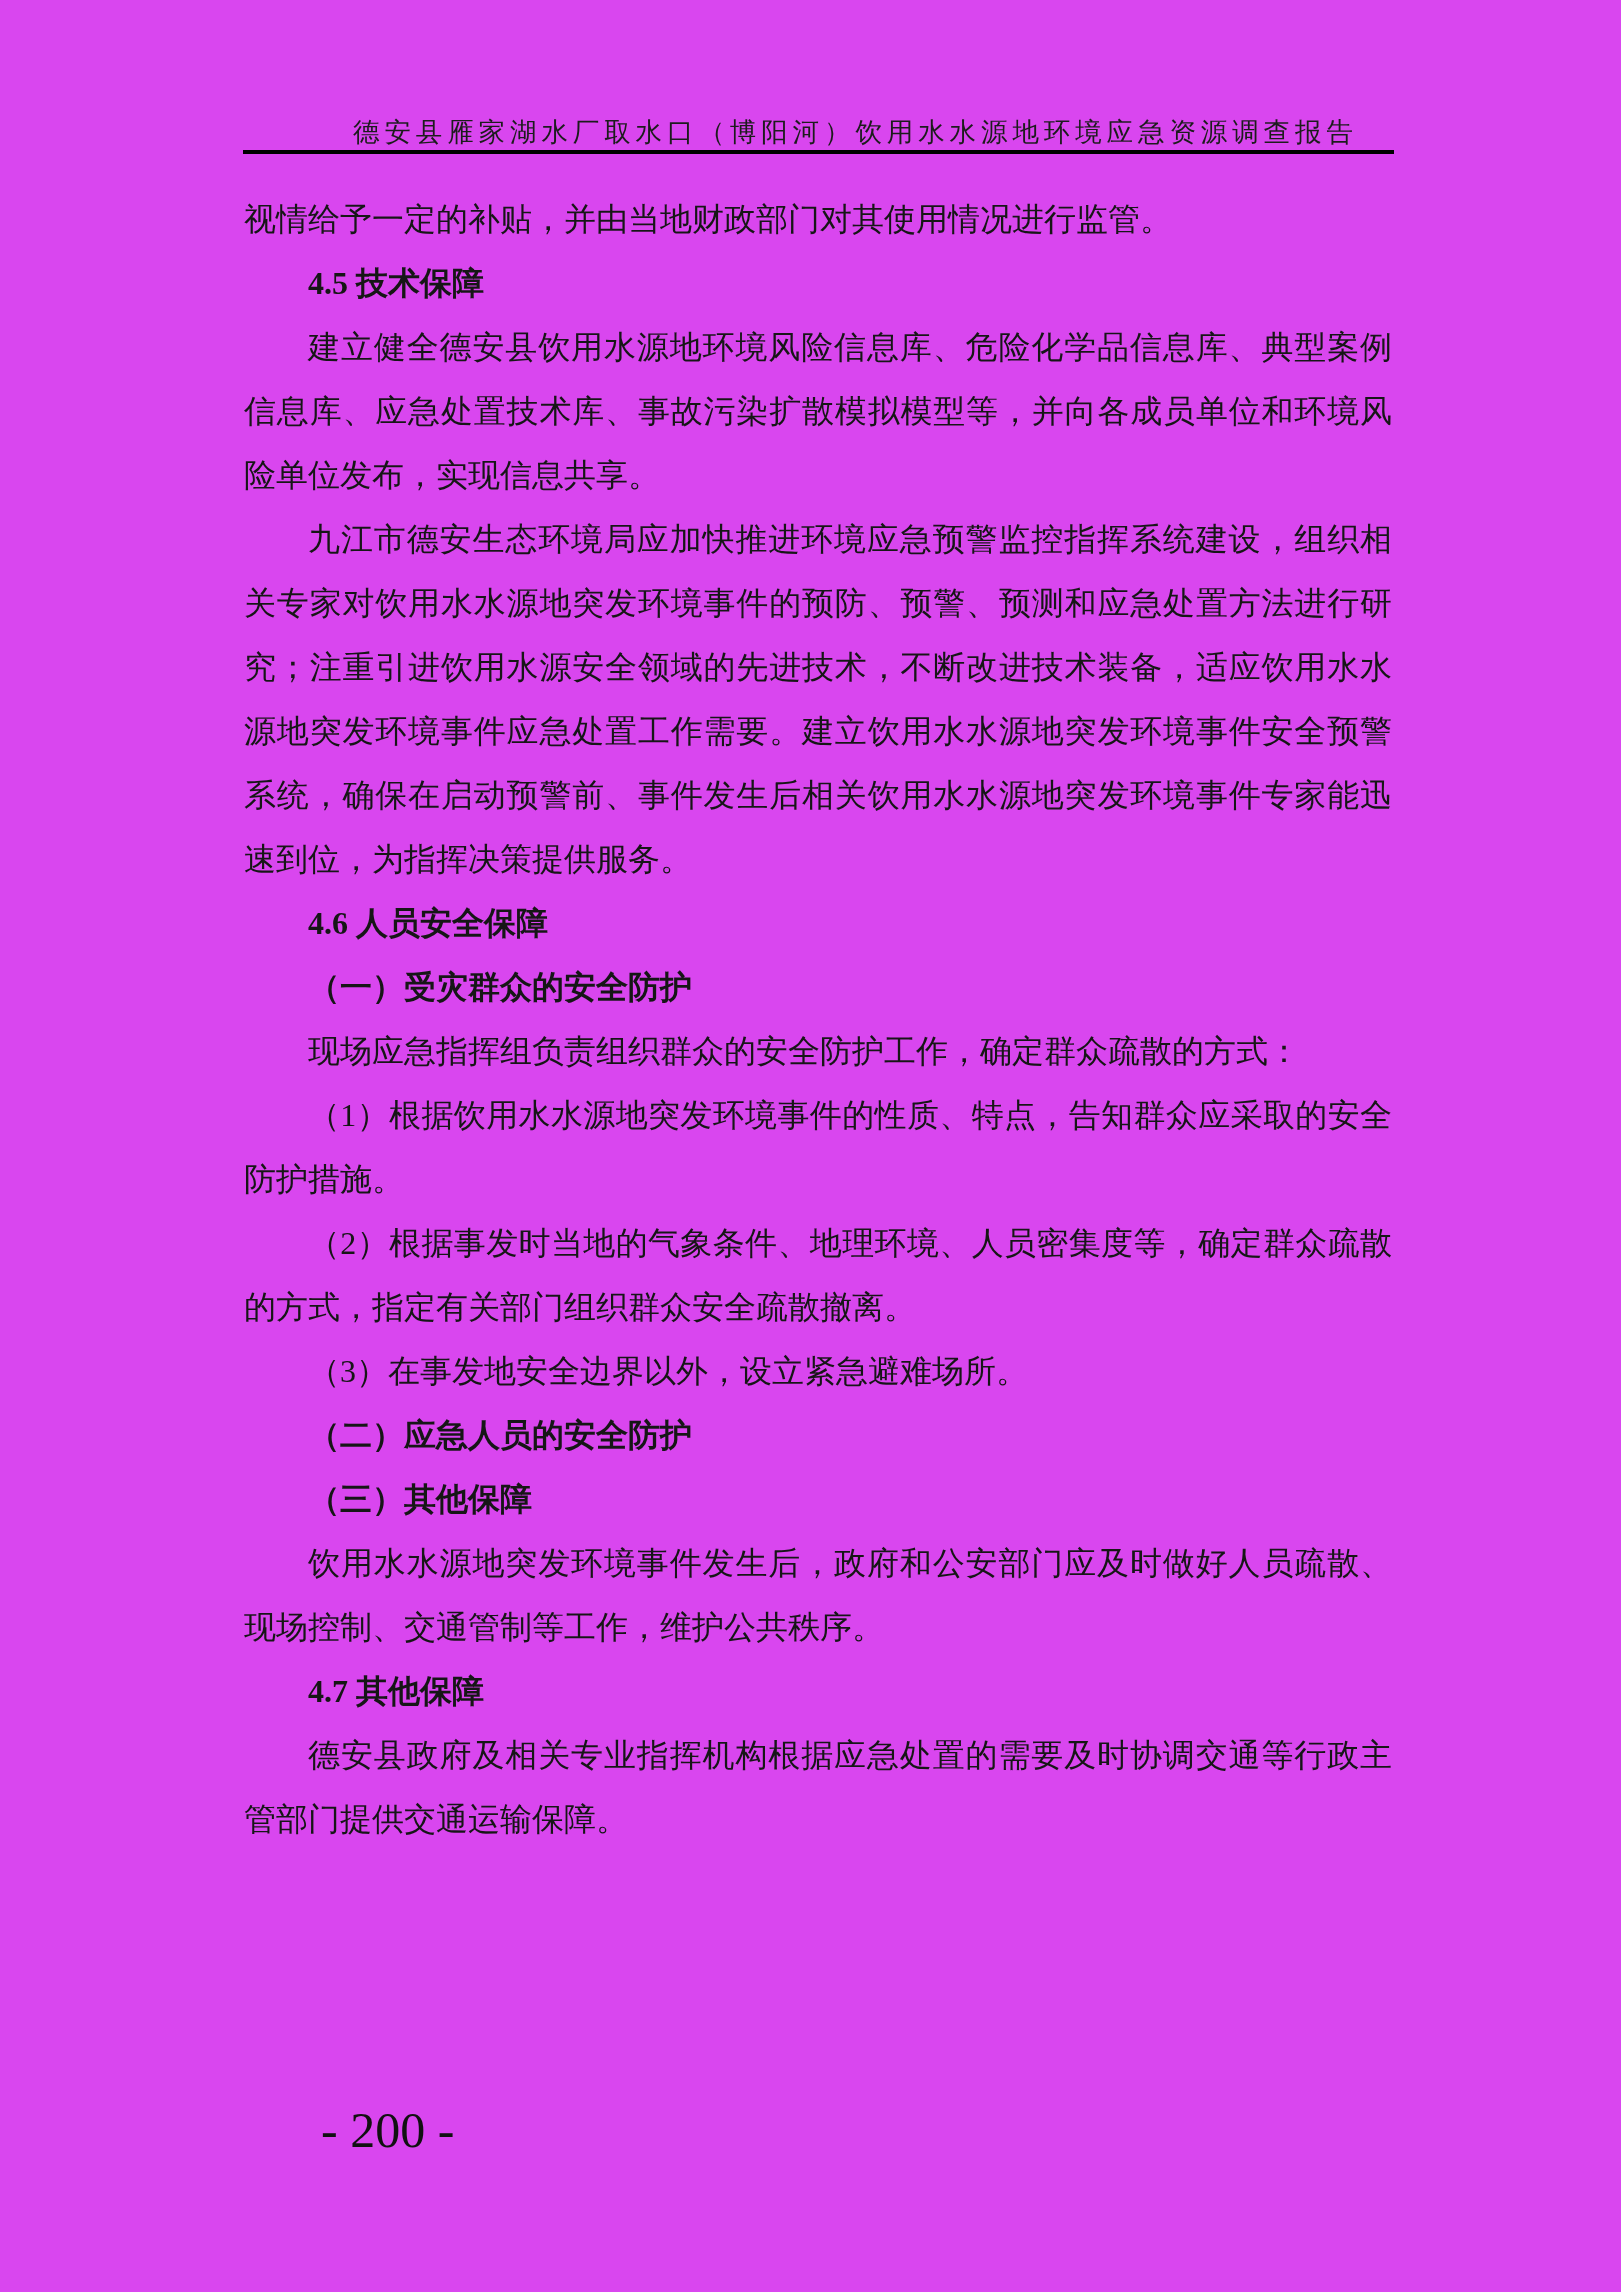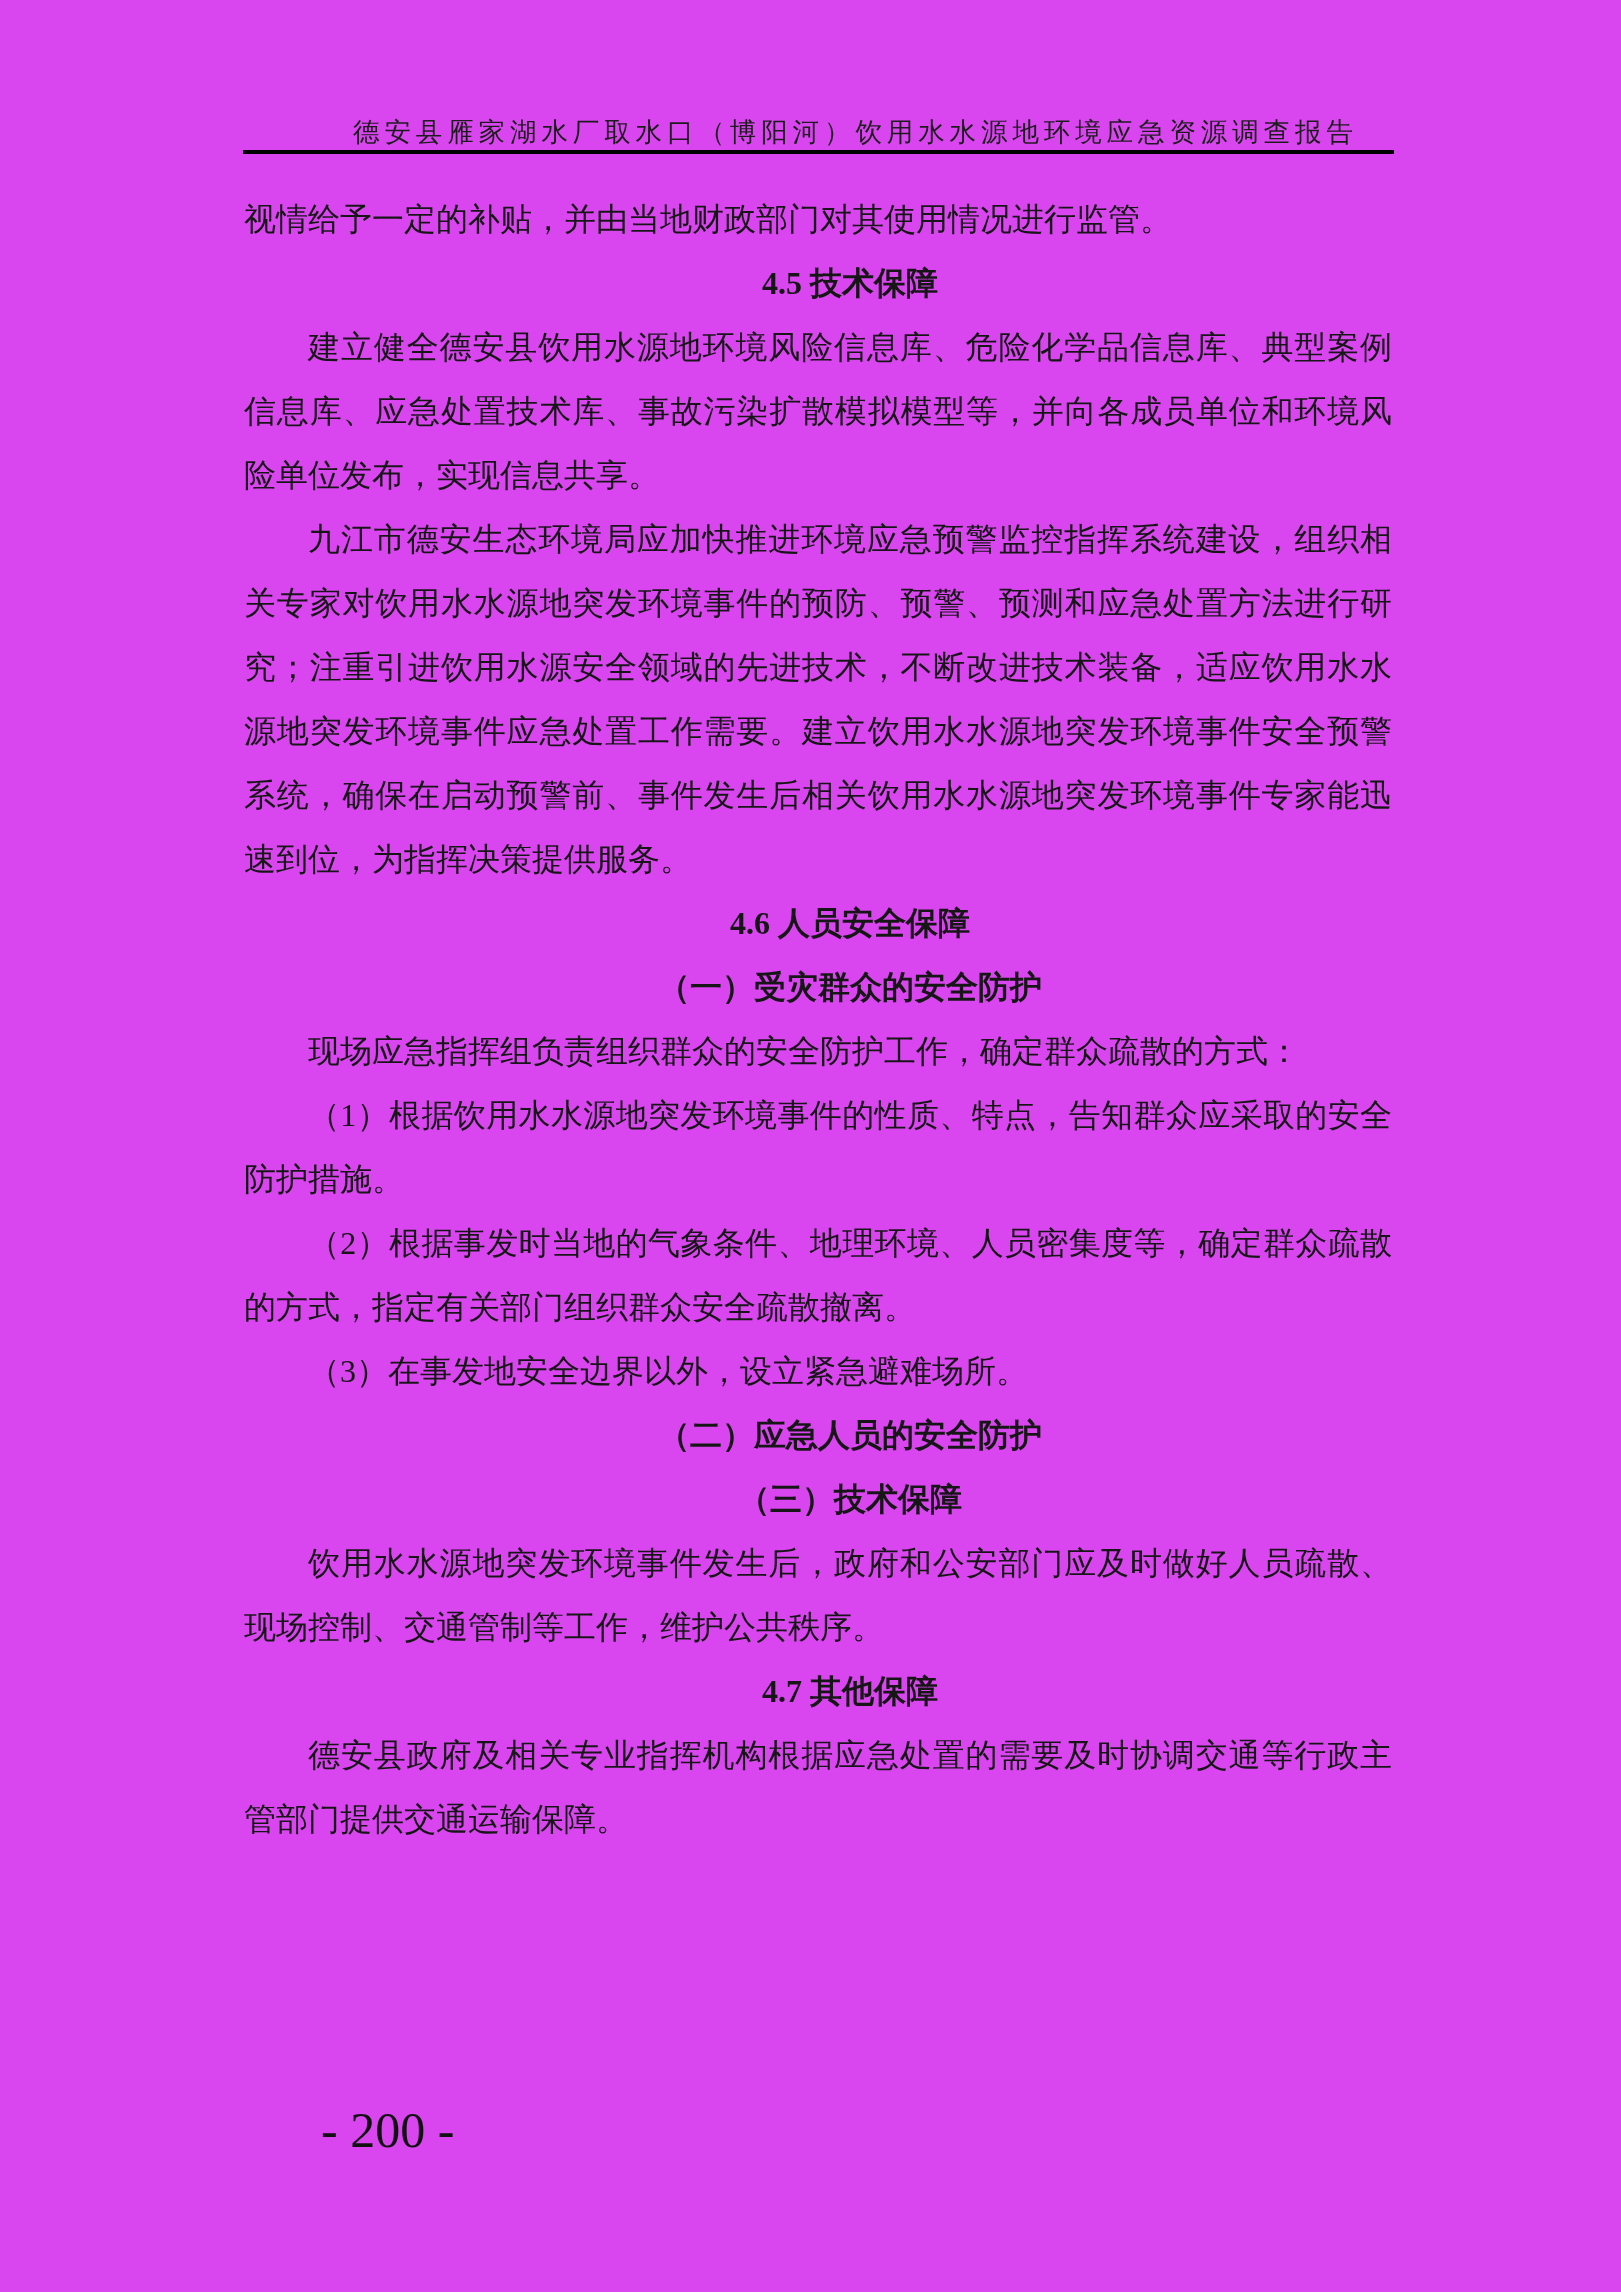--- a/index.html
+++ b/index.html
@@ -50,21 +50,21 @@
     text-indent: 2em;
   }
   .doc-body p.no-indent {
     text-indent: 0;
   }
   .doc-body .h3,
   .doc-body .h4 {
     margin: 0;
     text-indent: 2em;
     font-weight: 700;
-    text-align: center;
+    text-align: left;
   }
   .page-footer {
     position: absolute;
     left: 321px;
     top: 2107px;
     font-size: 50px;
     line-height: 47px;
     color: #111111;
     white-space: nowrap;
   }
@@ -83,21 +83,21 @@
     <p class="h3">4.5 技术保障</p>
     <p>建立健全德安县饮用水源地环境风险信息库、危险化学品信息库、典型案例信息库、应急处置技术库、事故污染扩散模拟模型等，并向各成员单位和环境风险单位发布，实现信息共享。</p>
     <p>九江市德安生态环境局应加快推进环境应急预警监控指挥系统建设，组织相关专家对饮用水水源地突发环境事件的预防、预警、预测和应急处置方法进行研究；注重引进饮用水源安全领域的先进技术，不断改进技术装备，适应饮用水水源地突发环境事件应急处置工作需要。建立饮用水水源地突发环境事件安全预警系统，确保在启动预警前、事件发生后相关饮用水水源地突发环境事件专家能迅速到位，为指挥决策提供服务。</p>
     <p class="h3">4.6 人员安全保障</p>
     <p class="h4">（一）受灾群众的安全防护</p>
     <p>现场应急指挥组负责组织群众的安全防护工作，确定群众疏散的方式：</p>
     <p>（1）根据饮用水水源地突发环境事件的性质、特点，告知群众应采取的安全防护措施。</p>
     <p>（2）根据事发时当地的气象条件、地理环境、人员密集度等，确定群众疏散的方式，指定有关部门组织群众安全疏散撤离。</p>
     <p>（3）在事发地安全边界以外，设立紧急避难场所。</p>
     <p class="h4">（二）应急人员的安全防护</p>
-    <p class="h4">（三）技术保障</p>
+    <p class="h4">（三）其他保障</p>
     <p>饮用水水源地突发环境事件发生后，政府和公安部门应及时做好人员疏散、现场控制、交通管制等工作，维护公共秩序。</p>
     <p class="h3">4.7 其他保障</p>
     <p>德安县政府及相关专业指挥机构根据应急处置的需要及时协调交通等行政主管部门提供交通运输保障。</p>
   </div>
 
   <div class="page-footer">- 200 -</div>
 
 </div>
 
 

